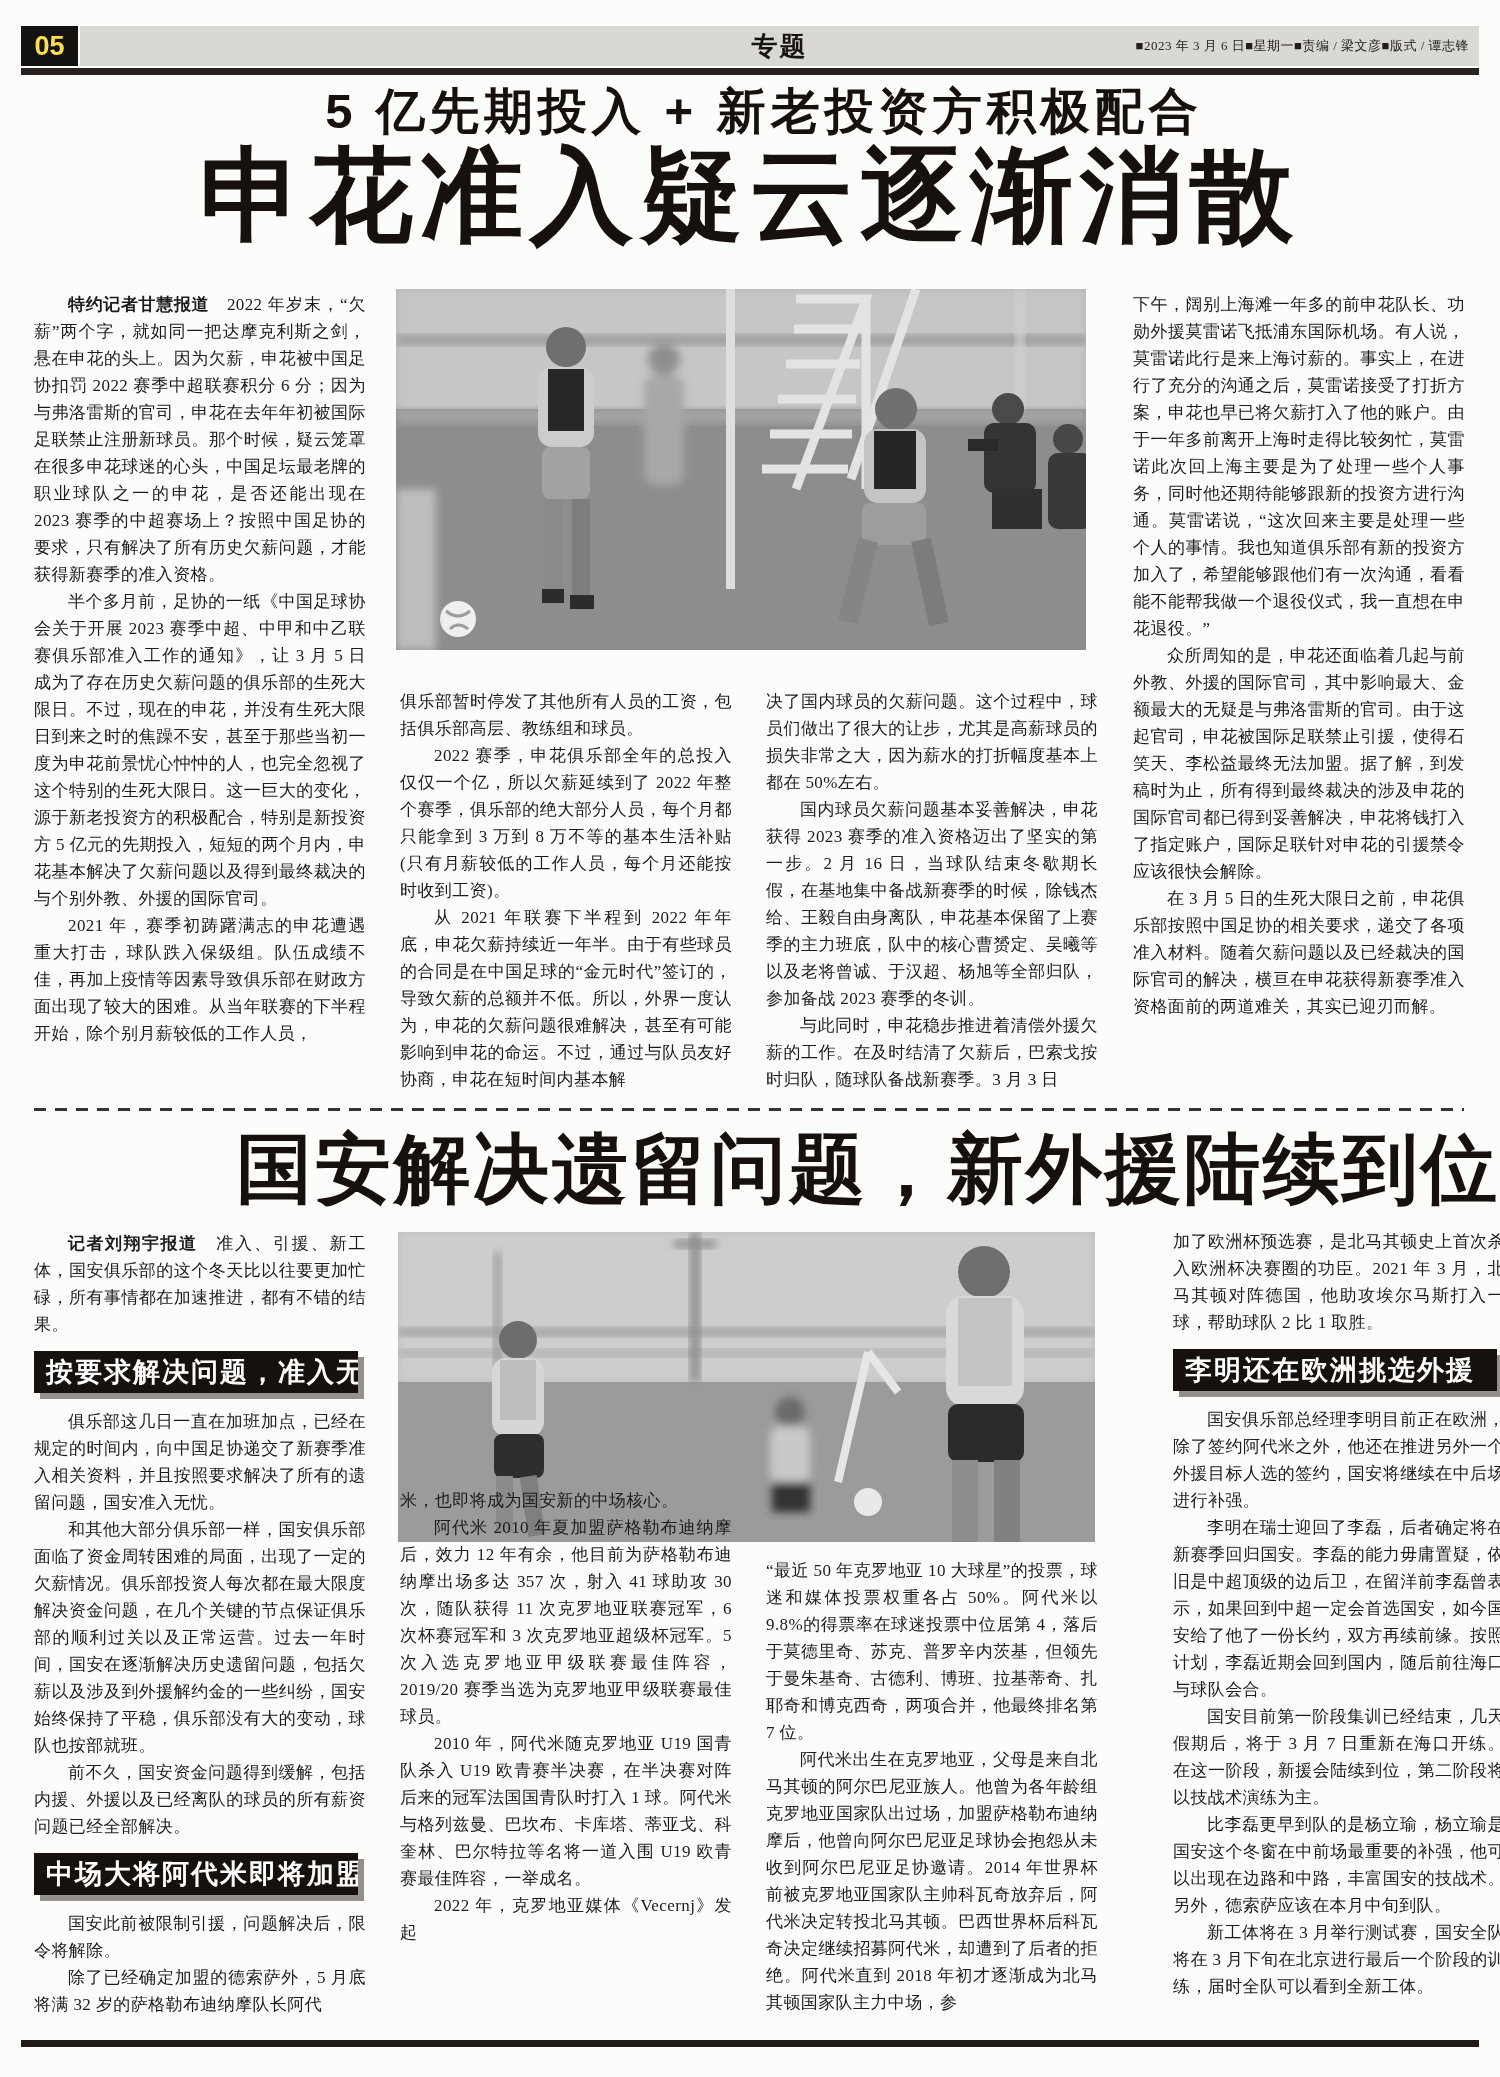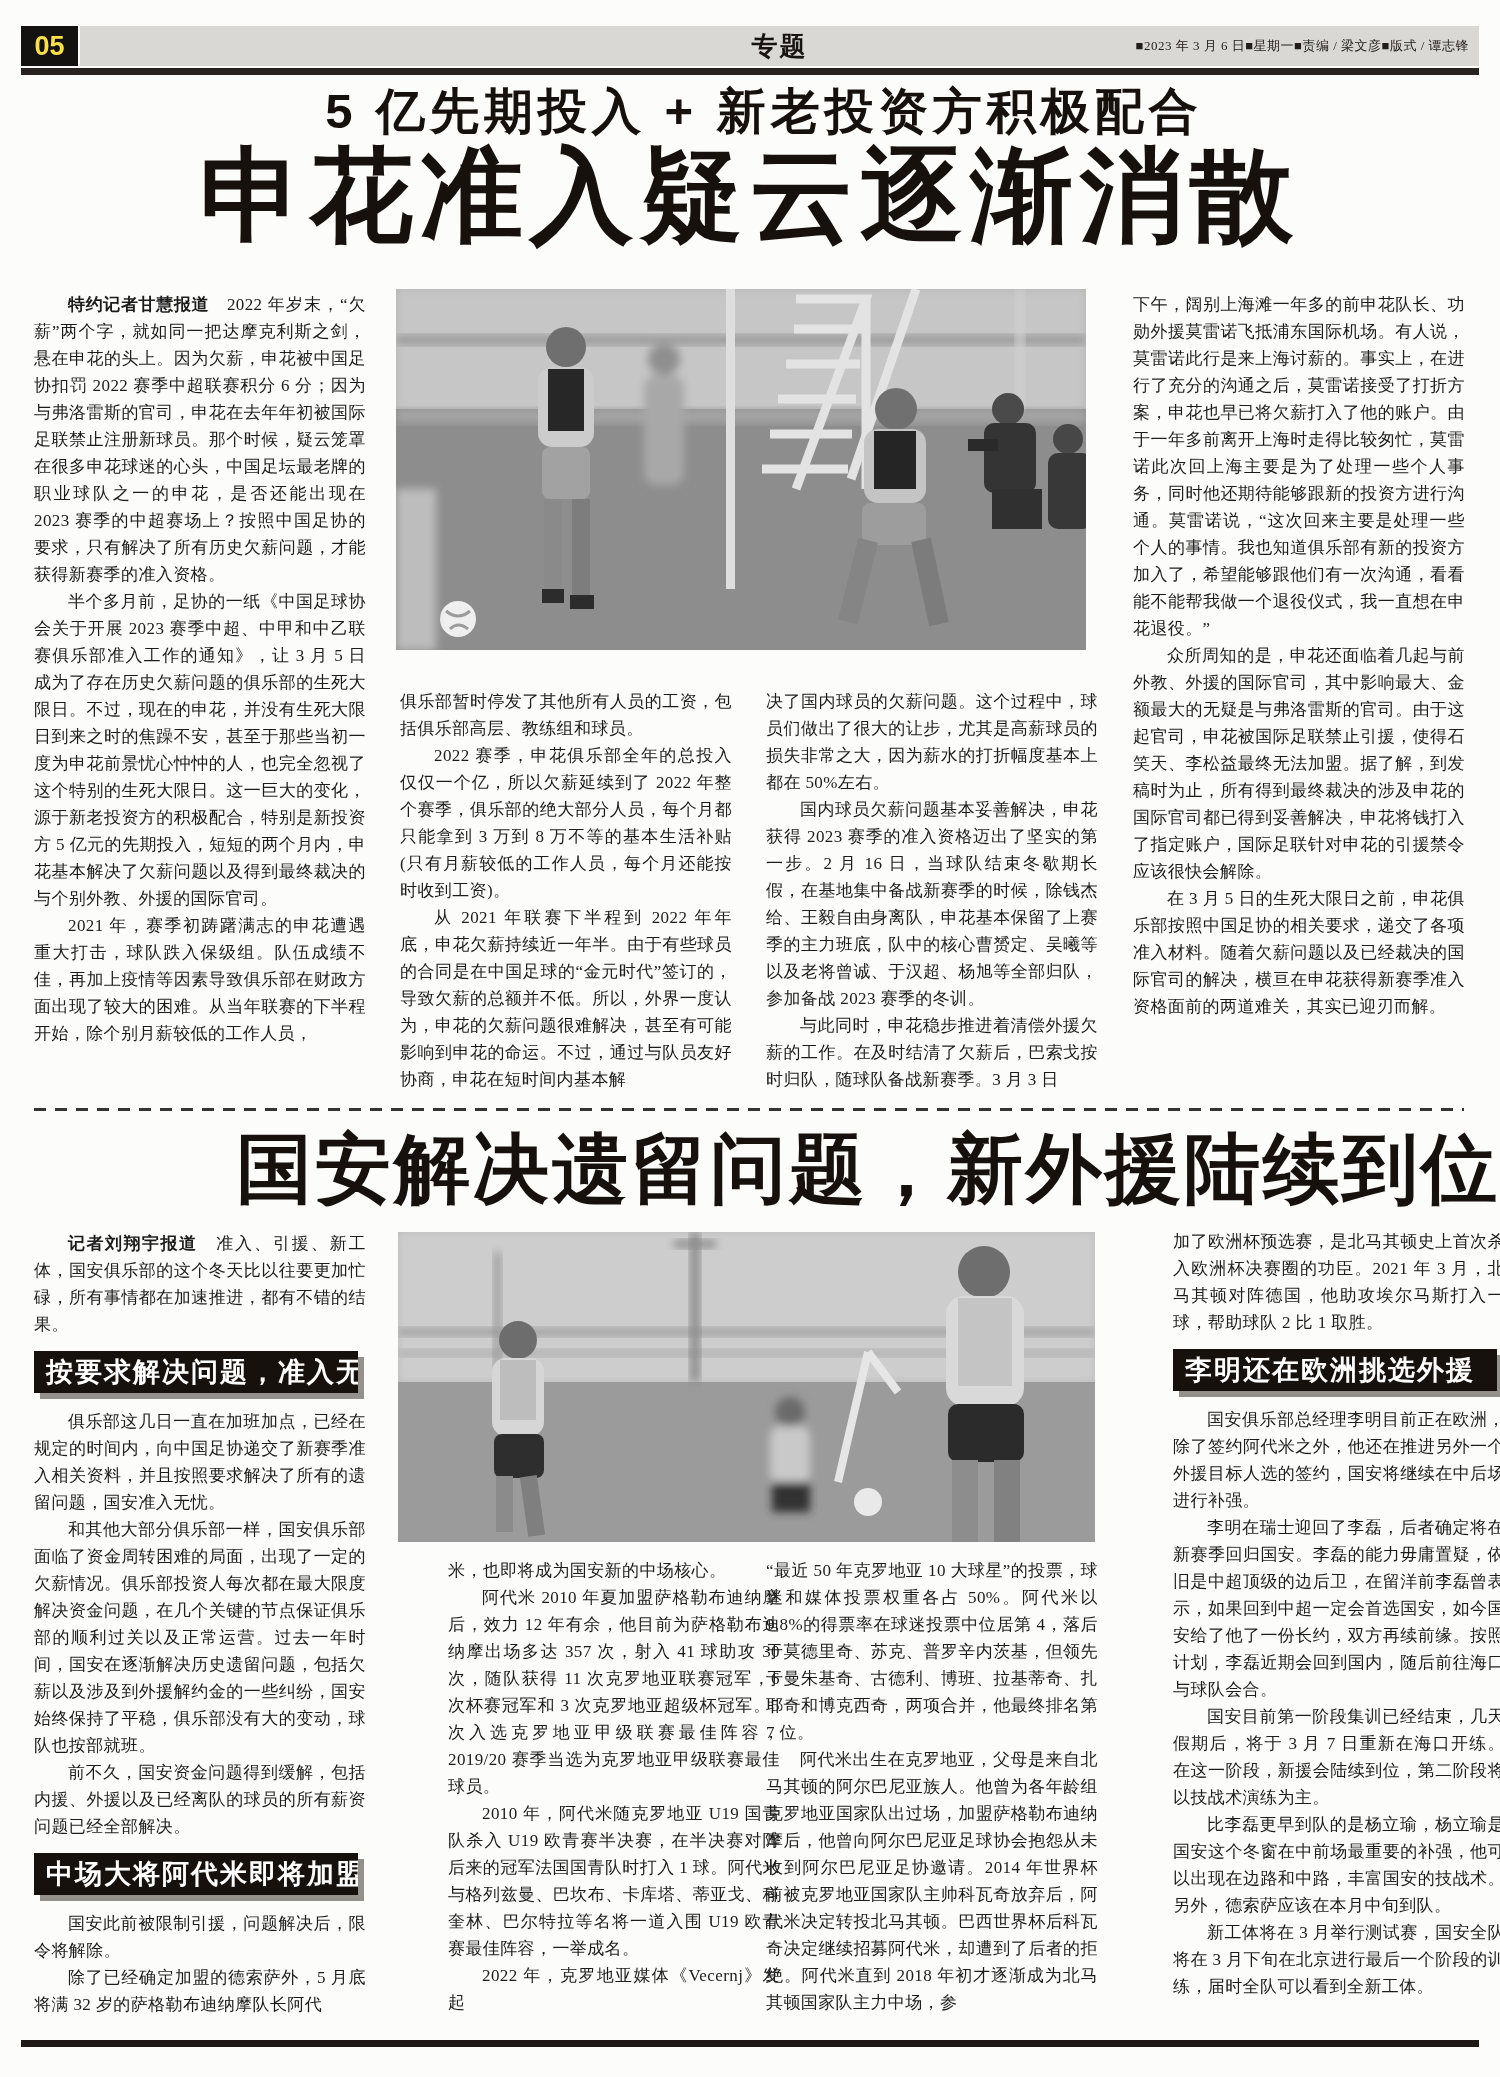--- a/index.html
+++ b/index.html
@@ -59,21 +59,21 @@
   .a1c3{left:766px;top:688px;height:410px;}
   .a1c4{left:1133px;top:291px;height:800px;}
   .photo1{left:396px;top:289px;width:690px;height:361px;overflow:hidden;background:#a9a9a9;}
   
   .divider{
     left:34px;top:1108px;width:1430px;height:3px;
     background:repeating-linear-gradient(90deg,#343434 0 12px,transparent 12px 21px);
   }
   
   .a2c1{left:34px;top:1230px;height:814px;}
-  .a2c2{left:400px;top:1557px;height:487px;margin-left:48px;}
+  .a2c2{left:400px;top:1487px;height:487px;}
   .a2c3{left:766px;top:1557px;height:487px;}
   .a2c4{left:1133px;top:1228px;height:816px;margin-left:40px;}
   .photo2{left:398px;top:1232px;width:697px;height:310px;overflow:hidden;background:#b5b5b5;}
   .bottomrule{left:21px;top:2040px;width:1458px;height:7px;background:#1f1a16;}
   .photo svg{display:block;}
 </style>
 </head>
 <body>
 
 <div class="abs pagenum">05</div>

